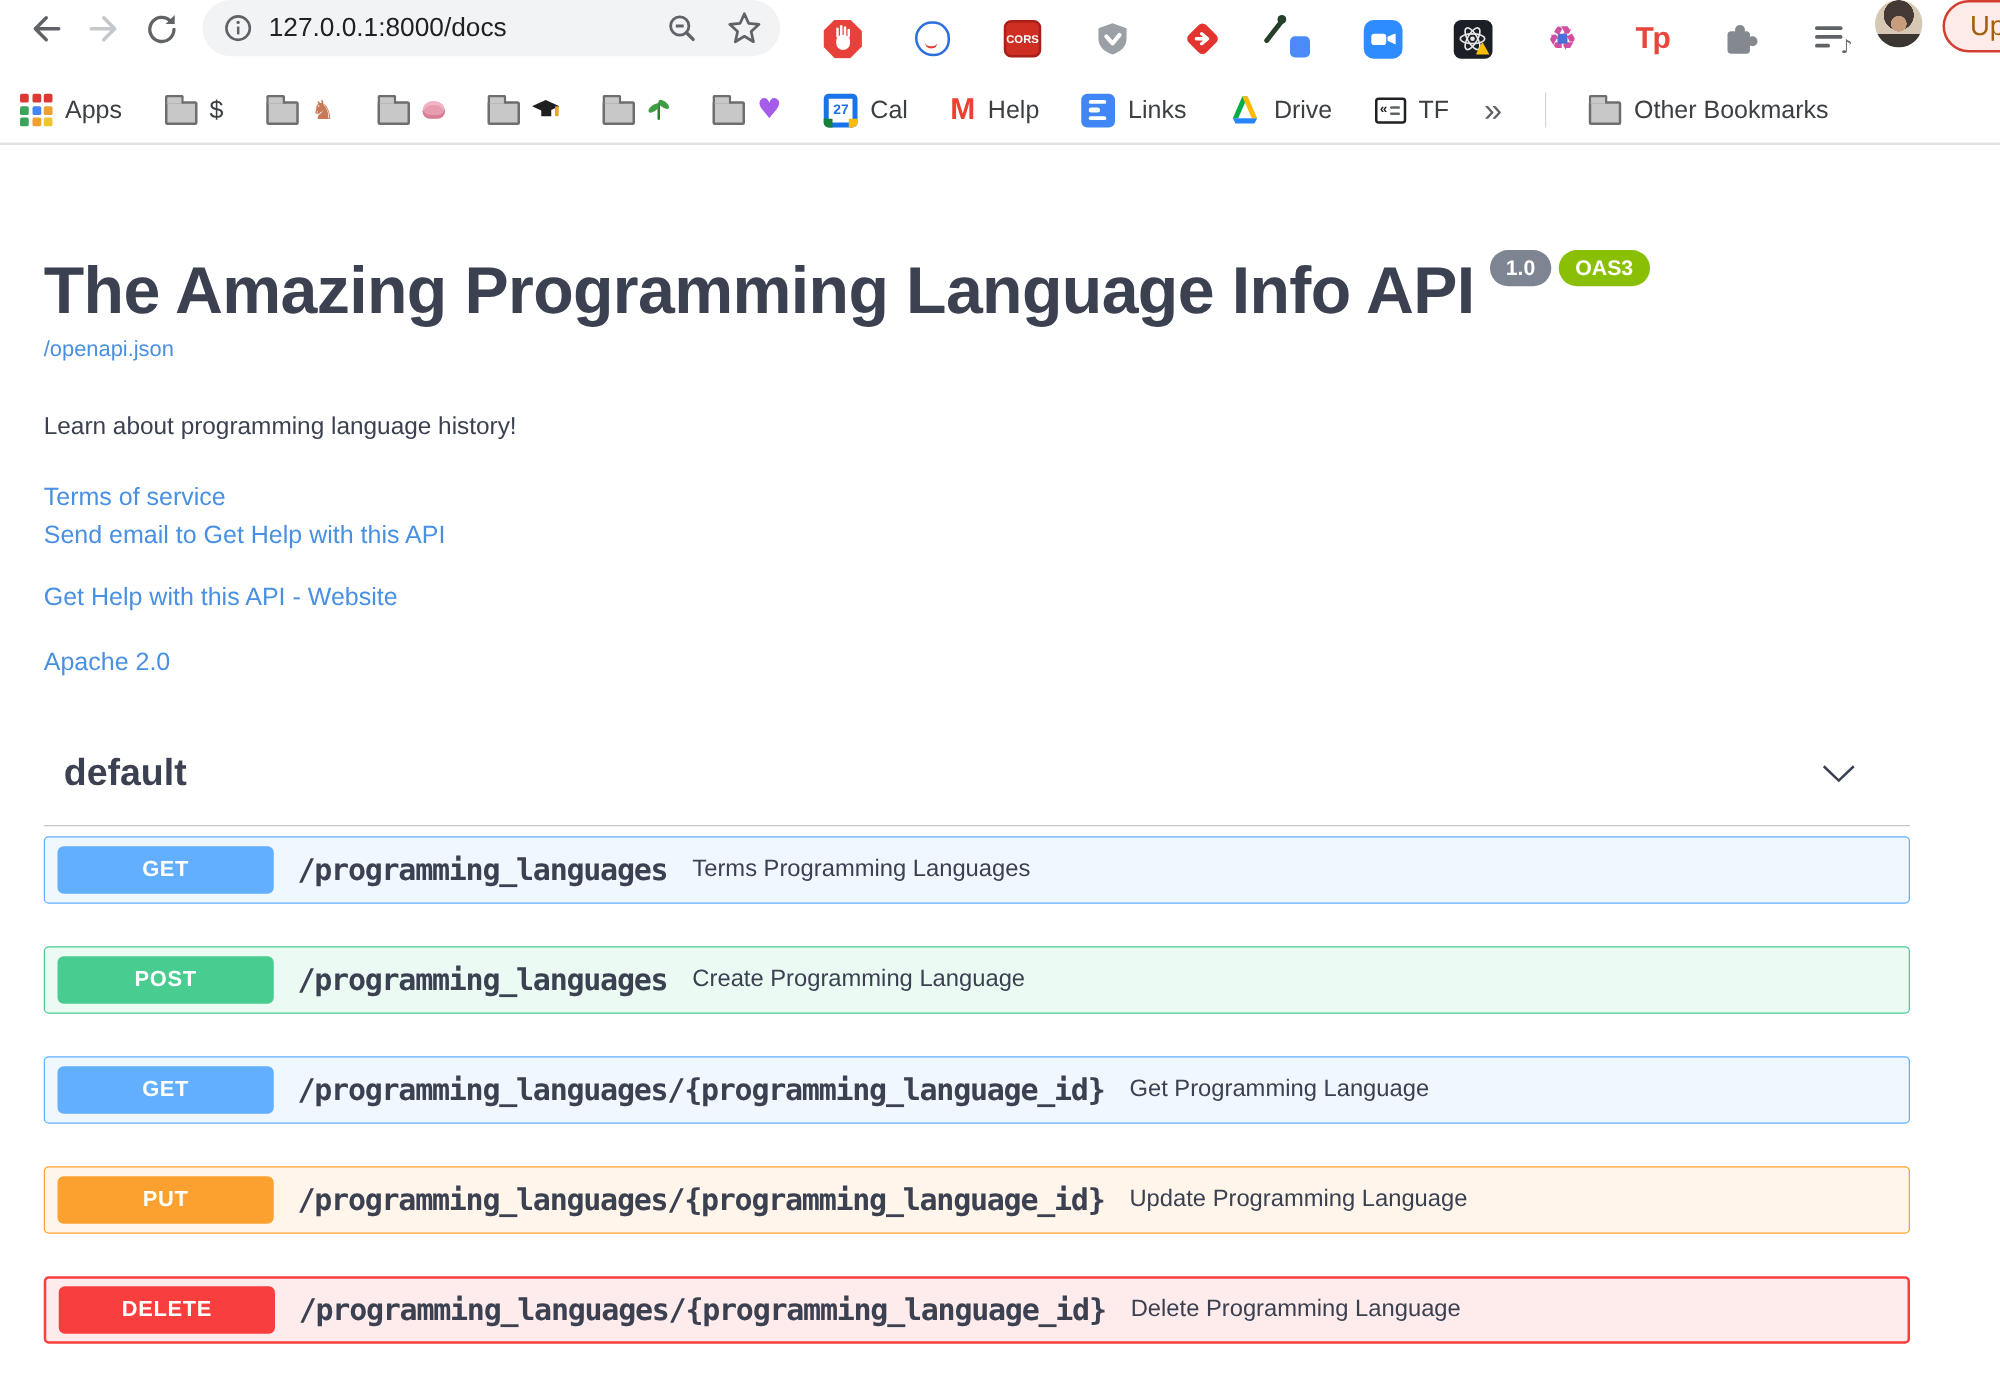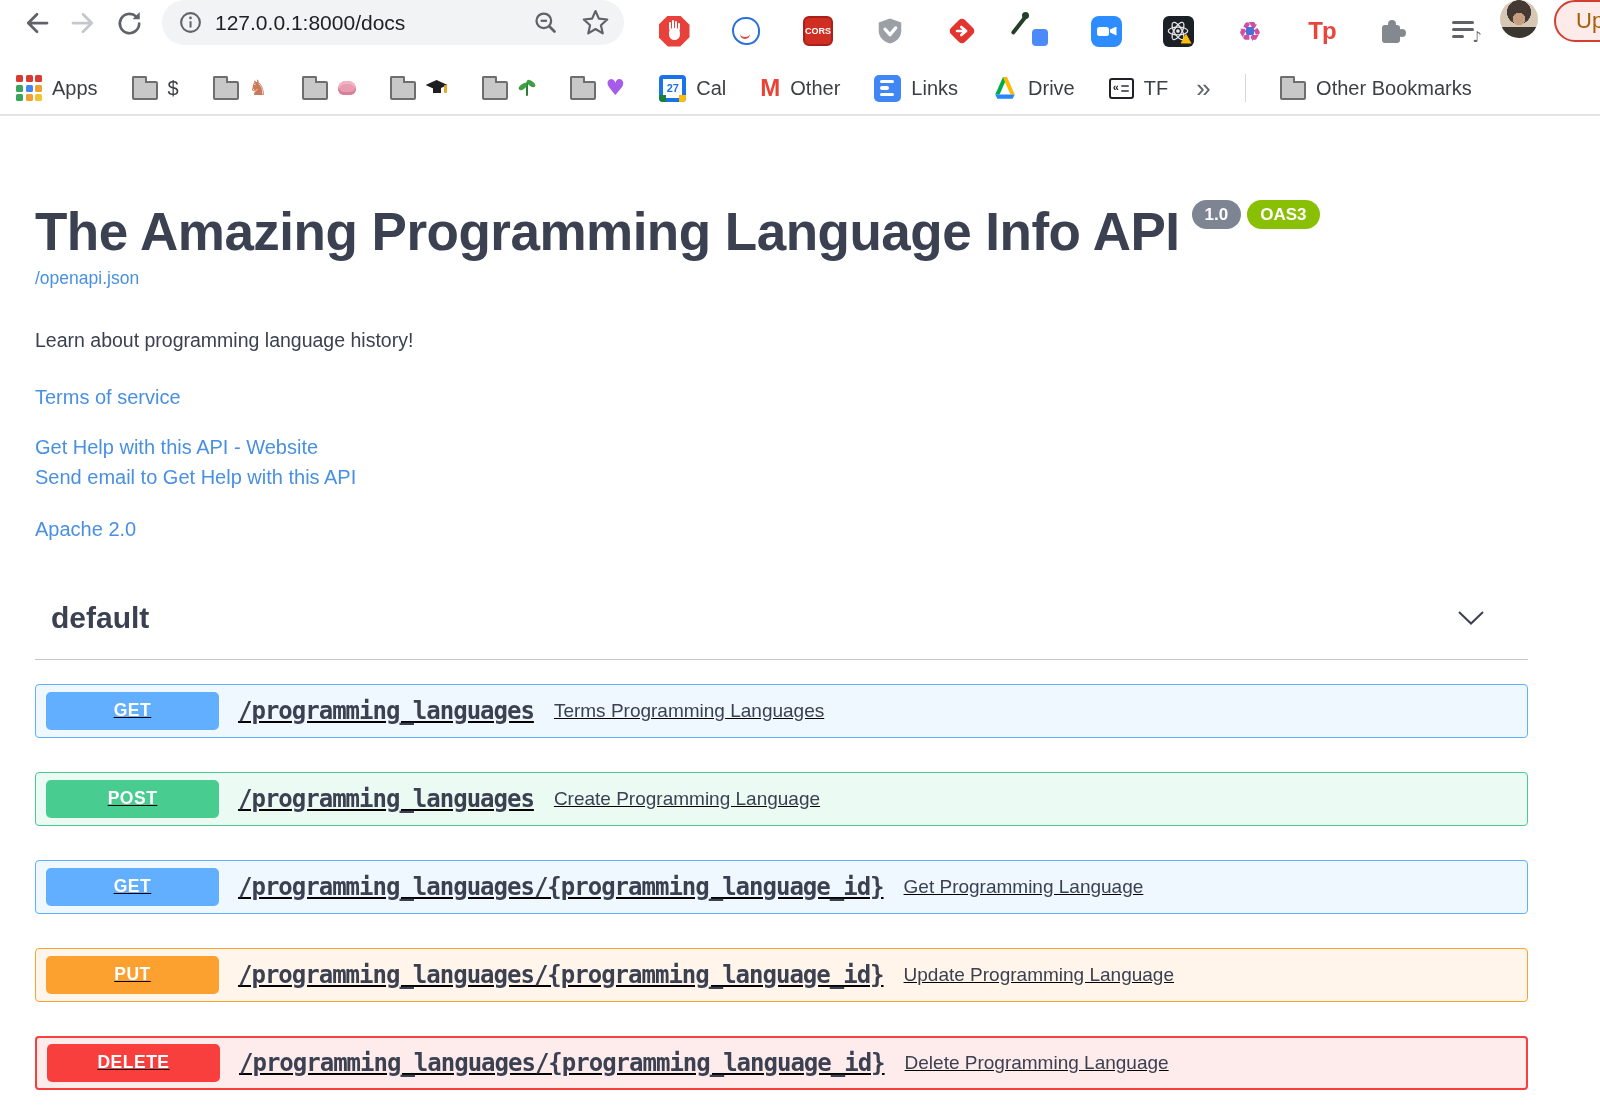--- a/index.html
+++ b/index.html
@@ -150,21 +150,21 @@
   .api-link { display: block; font-size: 20px; color: #4990e2; text-decoration: none; }
   .lk-terms { margin-top: 34px; }
   .lk-website { margin-top: 27px; }
   .lk-email { margin-top: 7px; }
   .lk-license { margin-top: 29px; }
 
   .section-head { margin-top: 60px; display: flex; align-items: center; justify-content: space-between;
     padding: 0 43px 24px 16px; border-bottom: 1px solid rgba(59,65,81,0.3); }
   .section-head h3 { font-size: 30px; font-weight: bold; color: #3b4151; }
 
-  #endpoints { margin-top: 24px; text-decoration: underline; }
+  #endpoints { margin-top: 8px; }
   .op-row { display: flex; align-items: center; height: 54px; border: 1px solid; border-radius: 4px;
     margin-bottom: 34px; }
   .method-badge { width: 173px; height: 38px; margin-left: 10px; border-radius: 5px; color: #fff;
     font-weight: bold; font-size: 17.5px; display: flex; align-items: center; justify-content: center;
     letter-spacing: 0.5px; flex: none; }
   .op-path { margin-left: 19px; font-family: "DejaVu Sans Mono", monospace; font-weight: bold;
     font-size: 24px; color: #3b4151; letter-spacing: -1px; white-space: nowrap; }
   .op-summary { margin-left: 20px; font-size: 19px; color: #3b4151; white-space: nowrap; }
 </style>
 </head>
@@ -354,21 +354,21 @@
   <div class="bm">
     <span class="cal-icon">
         <span class="inner">27</span>
         <span class="g"></span>
         <span class="y"></span>
       </span>
     <span class="bm-label">Cal</span>
   </div>
   <div class="bm">
     <span class="gmail-m">M</span>
-    <span class="bm-label">Other</span>
+    <span class="bm-label">Help</span>
   </div>
   <div class="bm">
     <span class="links-icon">
         <i class="w1"></i>
         <i class="w2"></i>
         <i class="w3"></i>
       </span>
     <span class="bm-label">Links</span>
   </div>
   <div class="bm">
@@ -398,22 +398,22 @@
 </div>
 
 <div class="page">
   <h1 class="api-title"><span>The Amazing Programming Language Info API</span><span class="pill ver">1.0</span><span class="pill oas">OAS3</span></h1>
 
   <a class="spec-link">/openapi.json</a>
 
   <p class="api-desc">Learn about programming language history!</p>
 
   <a class="api-link lk-terms">Terms of service</a>
+  <a class="api-link lk-email">Send email to Get Help with this API</a>
   <a class="api-link lk-website">Get Help with this API - Website</a>
-  <a class="api-link lk-email">Send email to Get Help with this API</a>
   <a class="api-link lk-license">Apache 2.0</a>
 
   <div class="section-head">
     <h3>default</h3>
     <svg width="28" height="16" viewBox="0 0 28 16">
         <polyline points="2,2 14,13.5 26,2" fill="none" stroke="#3b4151" stroke-width="2"></polyline>
       </svg>
   </div>
 
   <div id="endpoints">

